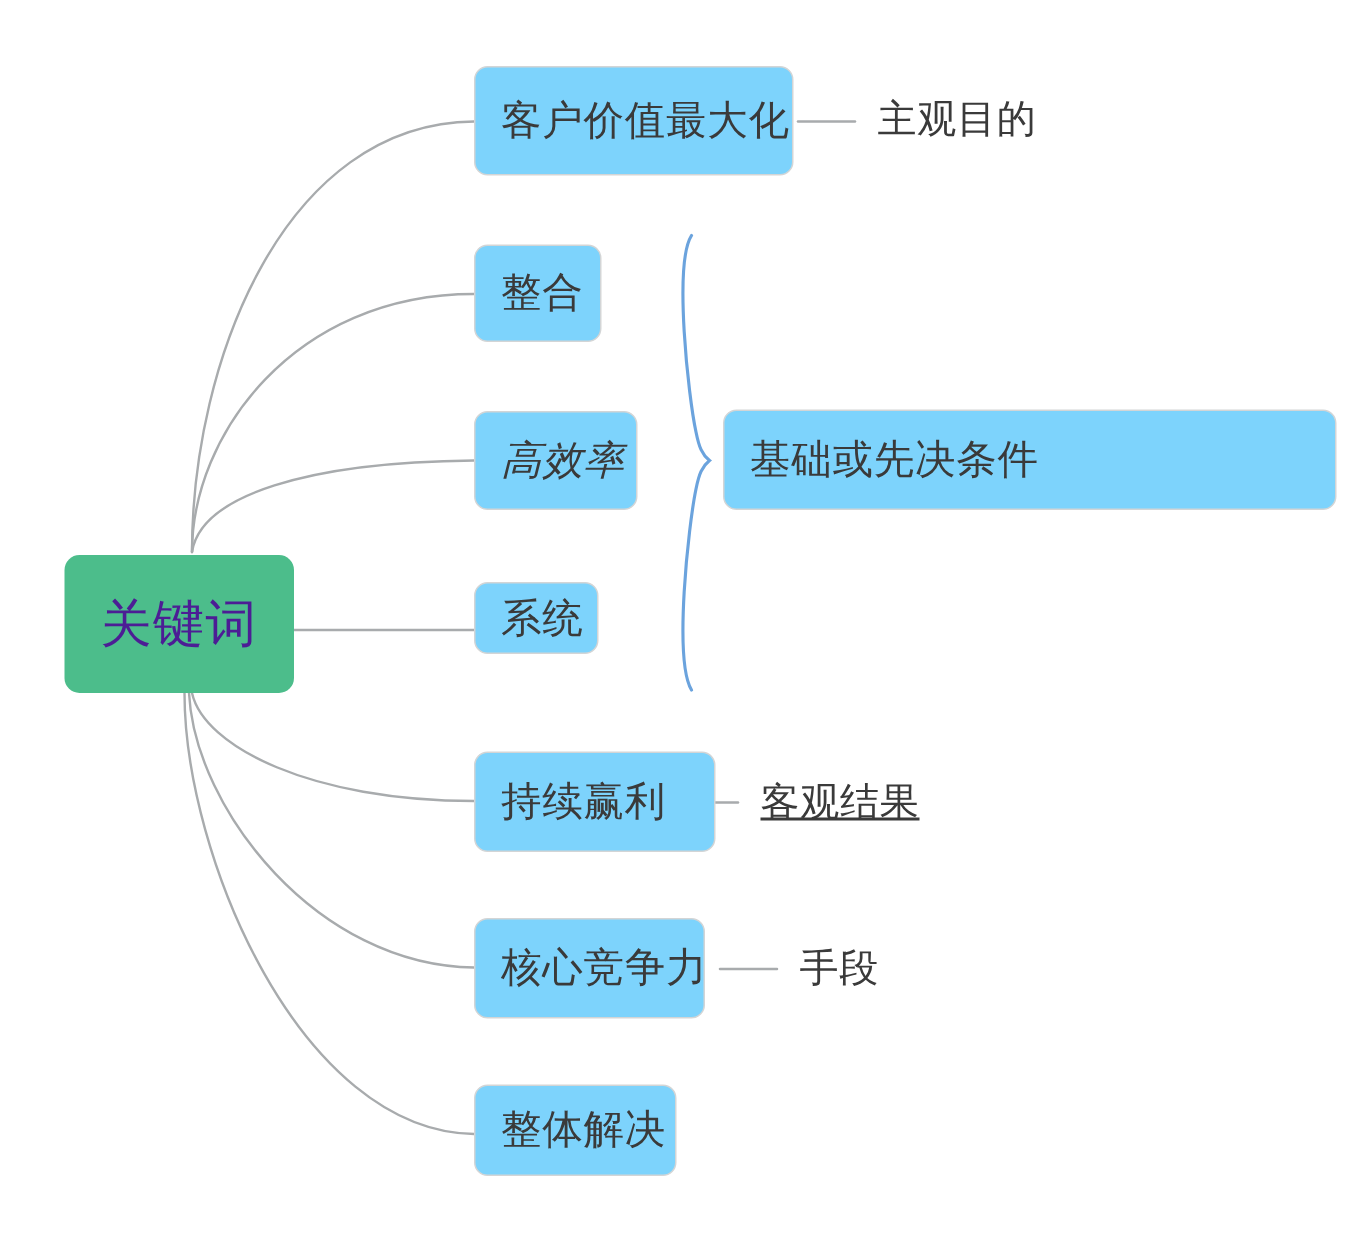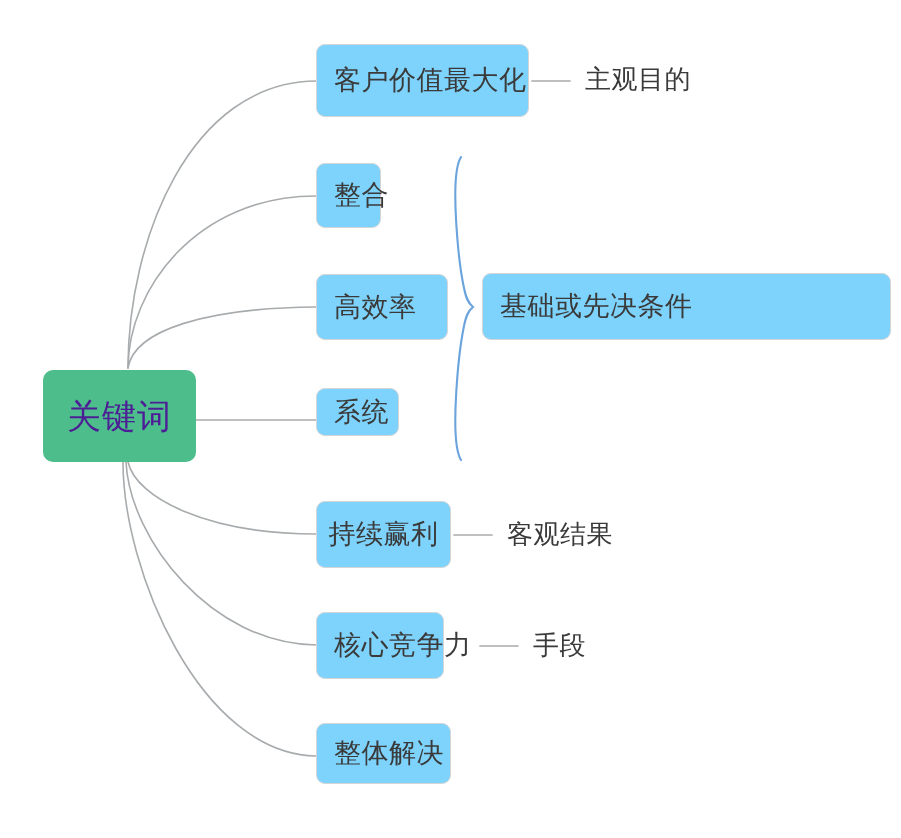--- a/index.html
+++ b/index.html
@@ -91,40 +91,40 @@
     <span>关键词</span>
   </div>
 
   <div class="node" style="left:316px; top:44px; width:213px; height:73px;">
     <span>客户价值最大化</span>
   </div>
   <div class="leaf-label" style="left:585px; top:66px;">
     <span>主观目的</span>
   </div>
 
-  <div class="node" style="left:316px; top:163px; width:65px; height:65px;">
+  <div class="node" style="left:316px; top:163px; width:85px; height:65px;">
     <span>整合</span>
   </div>
 
-  <div class="node" style="left:316px; top:274px; width:132px; height:66px;">
+  <div class="node" style="left:316px; top:274px; width:109px; height:66px;font-style:italic;">
     <span>高效率</span>
   </div>
 
   <div class="node" style="left:316px; top:388px; width:83px; height:48px;">
     <span>系统</span>
   </div>
 
-  <div class="node" style="left:316px; top:501px; width:135px; height:67px;justify-content:center;">
+  <div class="node" style="left:316px; top:501px; width:161px; height:67px;">
     <span>持续赢利</span>
   </div>
-  <div class="leaf-label" style="left:507px; top:521px;">
+  <div class="leaf-label" style="left:507px; top:521px;text-decoration:underline;">
     <span>客观结果</span>
   </div>
 
-  <div class="node" style="left:316px; top:612px; width:128px; height:67px;">
+  <div class="node" style="left:316px; top:612px; width:154px; height:67px;">
     <span>核心竞争力</span>
   </div>
   <div class="leaf-label" style="left:533px; top:632px;">
     <span>手段</span>
   </div>
 
   <div class="node" style="left:316px; top:723px; width:135px; height:61px;">
     <span>整体解决</span>
   </div>
 

